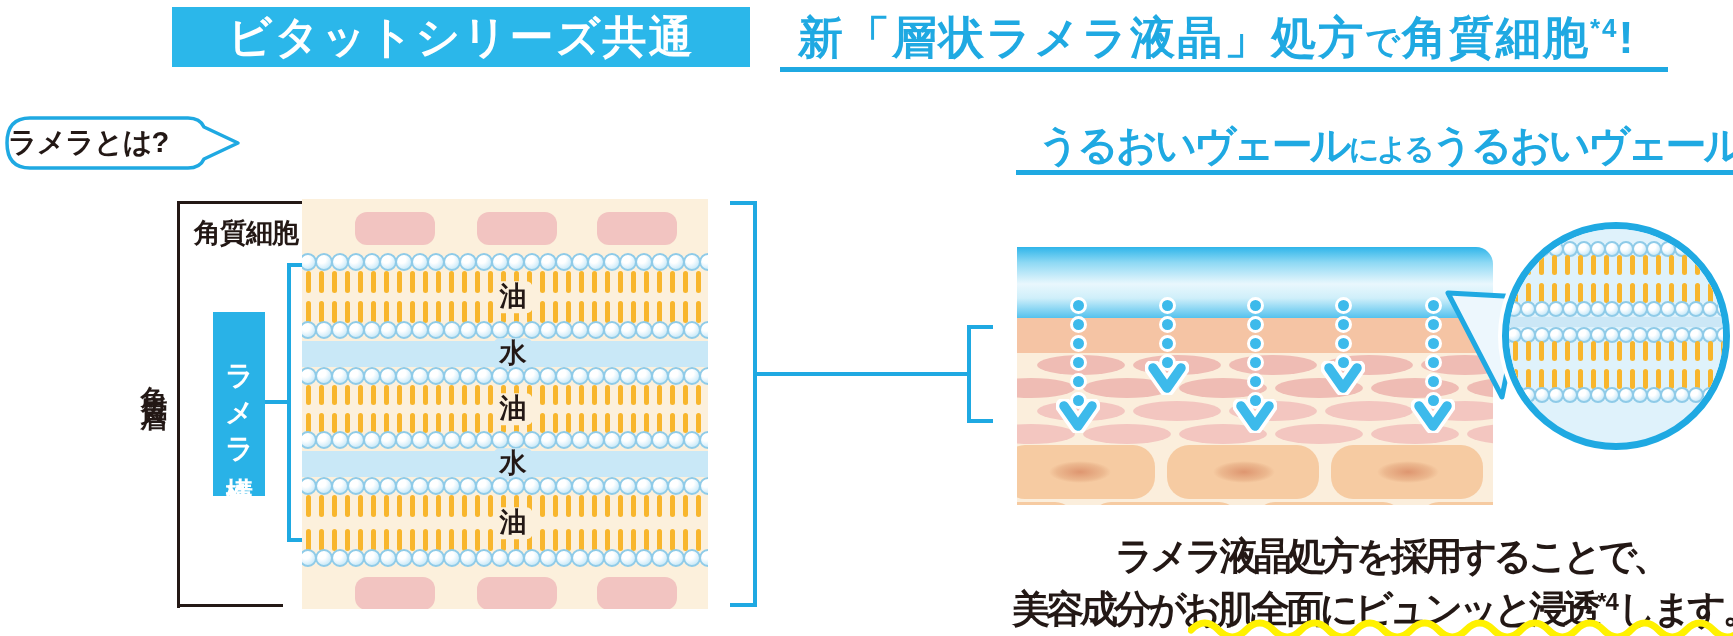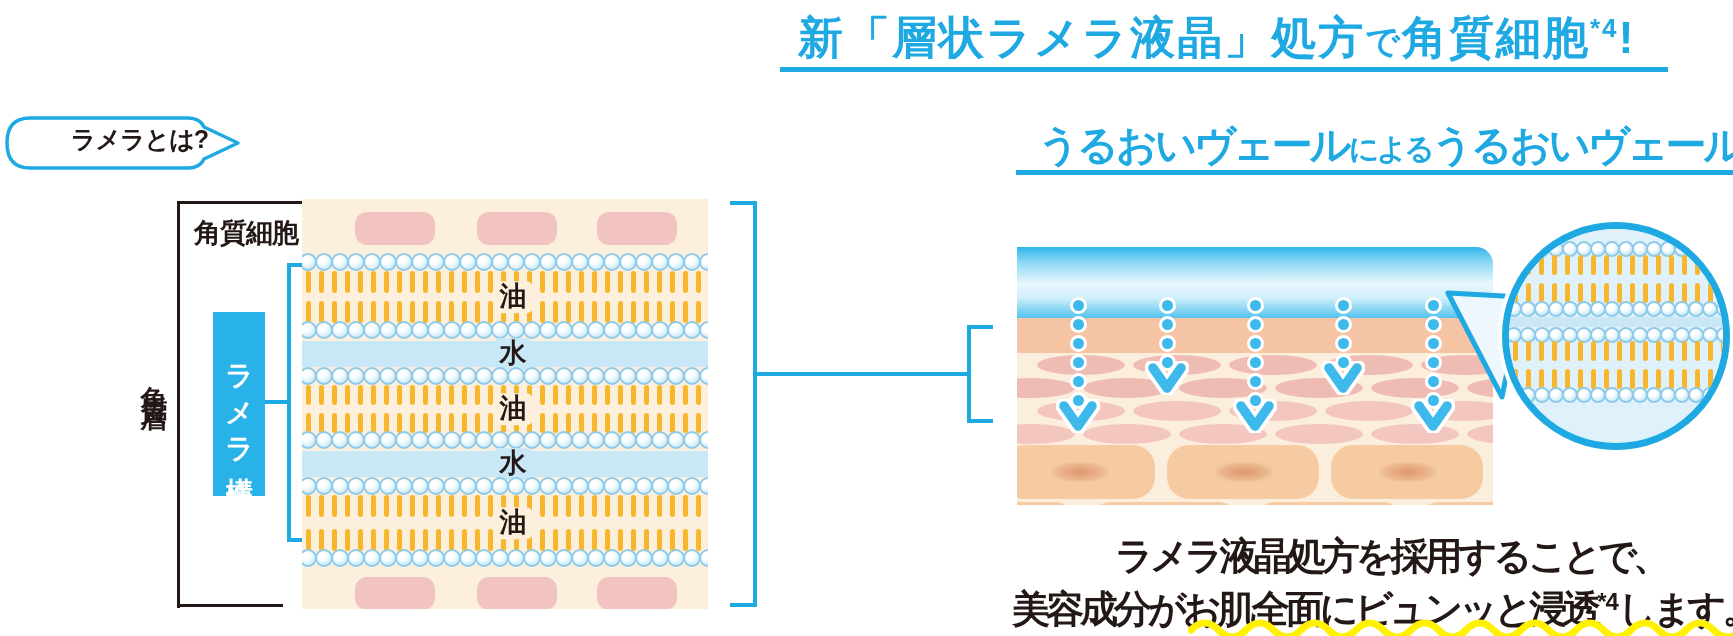--- a/index.html
+++ b/index.html
@@ -8,21 +8,21 @@
   .abs{position:absolute;}
   
   .badge{left:172px;top:7px;width:578px;height:60px;background:#2BB7EA;color:#fff;
          font-size:44px;font-weight:bold;text-align:center;line-height:60px;letter-spacing:2px;}
   .top-title{left:798px;top:8px;font-weight:bold;color:#1FA9E2;white-space:nowrap;letter-spacing:2px;}
   .top-title .big{font-size:45px;}
   .top-title .mid{font-size:34px;}
   .top-title .sup{font-size:26px;vertical-align:16px;}
   .rule{background:#1FA9E2;height:5px;}
   
-  .bubble-label{left:8px;top:123px;width:200px;text-align:right;font-size:25px;font-weight:bold;
+  .bubble-label{left:8px;top:123px;width:200px;text-align:left;font-size:29px;font-weight:bold;
                 letter-spacing:-1px;white-space:nowrap;}
   .description{left:243px;top:124px;font-size:33px;font-weight:bold;letter-spacing:-3px;white-space:nowrap;}
   
   .corneo-label{left:194px;top:215px;font-size:27px;font-weight:bold;letter-spacing:-1px;white-space:nowrap;}
   .corneo-line{left:305px;top:228px;width:55px;height:3px;background:#231815;}
   .stratum-bracket{left:177px;top:201px;width:134px;height:404px;border-left:3px solid #231815;border-top:3px solid #231815;}
   .stratum-bottom{left:177px;top:604px;width:106px;height:3px;background:#231815;}
   .stratum-label{left:136px;top:364px;writing-mode:vertical-rl;font-size:27px;font-weight:bold;letter-spacing:10px;}
   .structure-box{left:213px;top:312px;width:52px;height:184px;background:#29B2E7;display:flex;align-items:center;justify-content:center;}
   .structure-label{writing-mode:vertical-rl;color:#fff;font-size:28px;font-weight:bold;letter-spacing:5px;}
@@ -71,20 +71,21 @@
   .caption1{left:1115px;top:531px;font-size:38px;font-weight:bold;letter-spacing:-4px;white-space:nowrap;}
   .caption2{left:1012px;top:584px;font-size:38px;font-weight:bold;letter-spacing:-4px;white-space:nowrap;}
   .caption2 .sup{font-size:24px;vertical-align:12px;letter-spacing:-1px;}
   .wave{left:1188px;top:612px;width:545px;height:26px;}
 </style>
 </head>
 <body>
 
 <div id="canvas">
 
+  <div class="abs badge">ビタットシリーズ共通</div>
   <div class="abs top-title"><span class="big">新「層状ラメラ液晶」処方</span><span class="mid">で</span><span class="big">角質細胞</span><span class="sup">*4</span><span class="big">!</span>
   </div>
   <div class="abs rule" style="left:780px;top:67px;width:888px;"></div>
 
   <svg class="abs" style="left:4px;top:114px;" width="242" height="58">
     <path d="M26,4 H184 Q196,4 200,13 L234,29 L200,45 Q196,54 184,54 H26 Q3,54 3,29 Q3,4 26,4 Z" fill="#ffffff" stroke="#1FA9E2" stroke-width="3.5" stroke-linejoin="round"></path>
   </svg>
   <div class="abs bubble-label">ラメラとは?</div>
 
   <div class="abs corneo-label">角質細胞</div>

